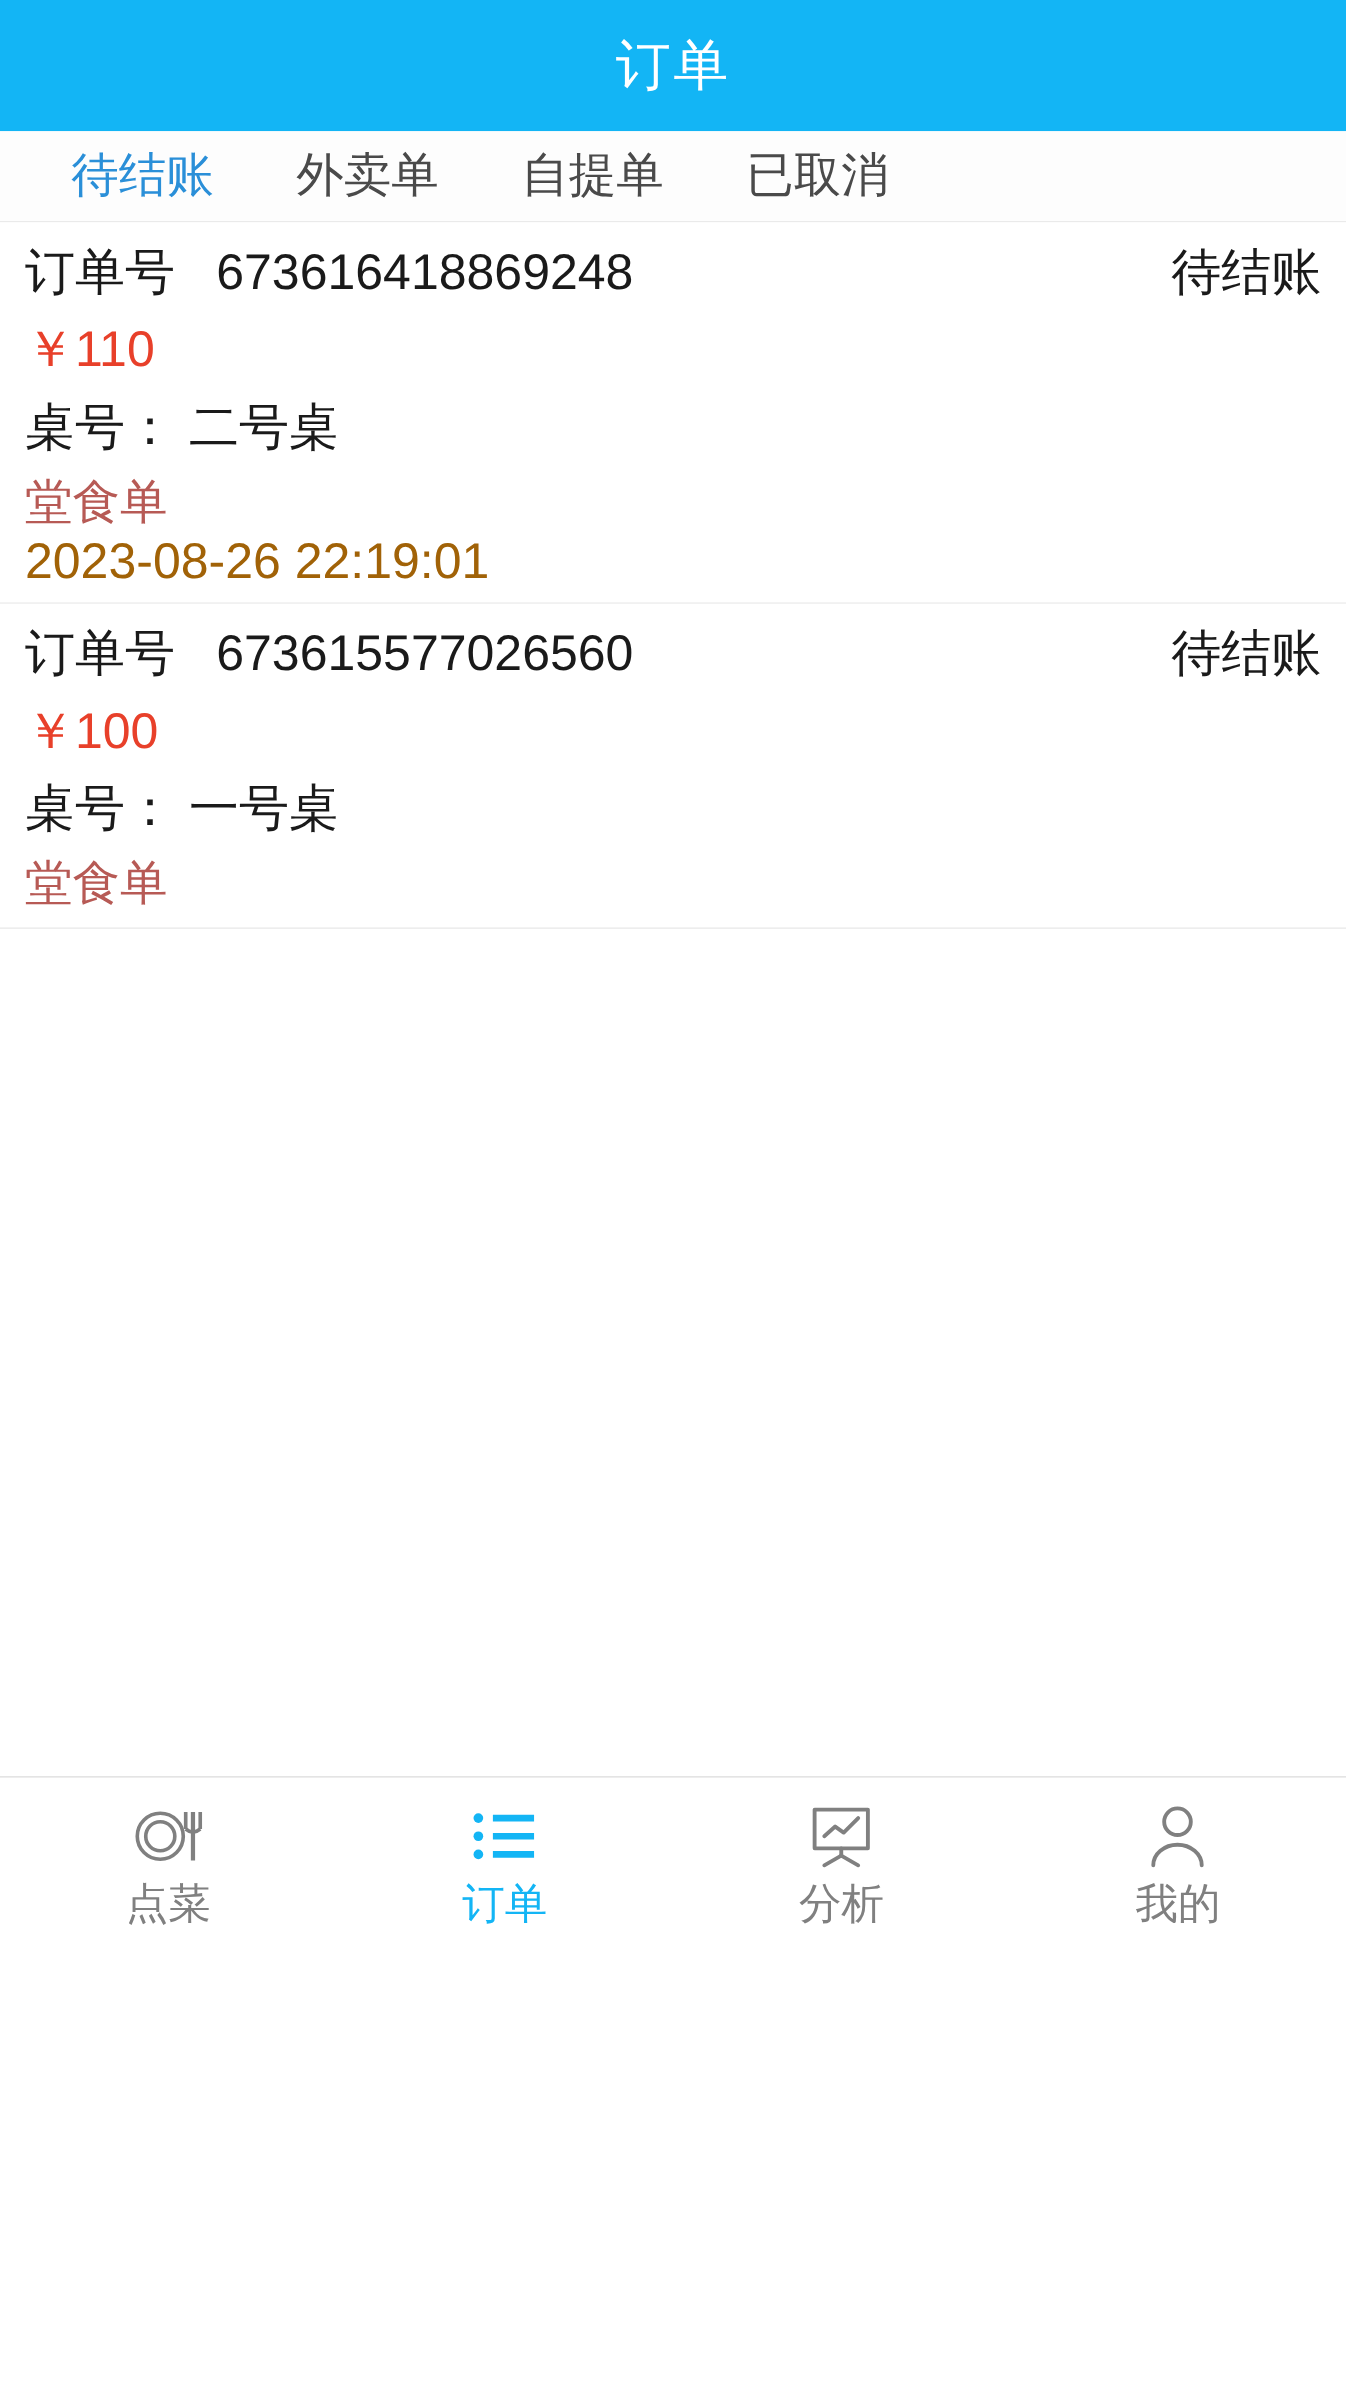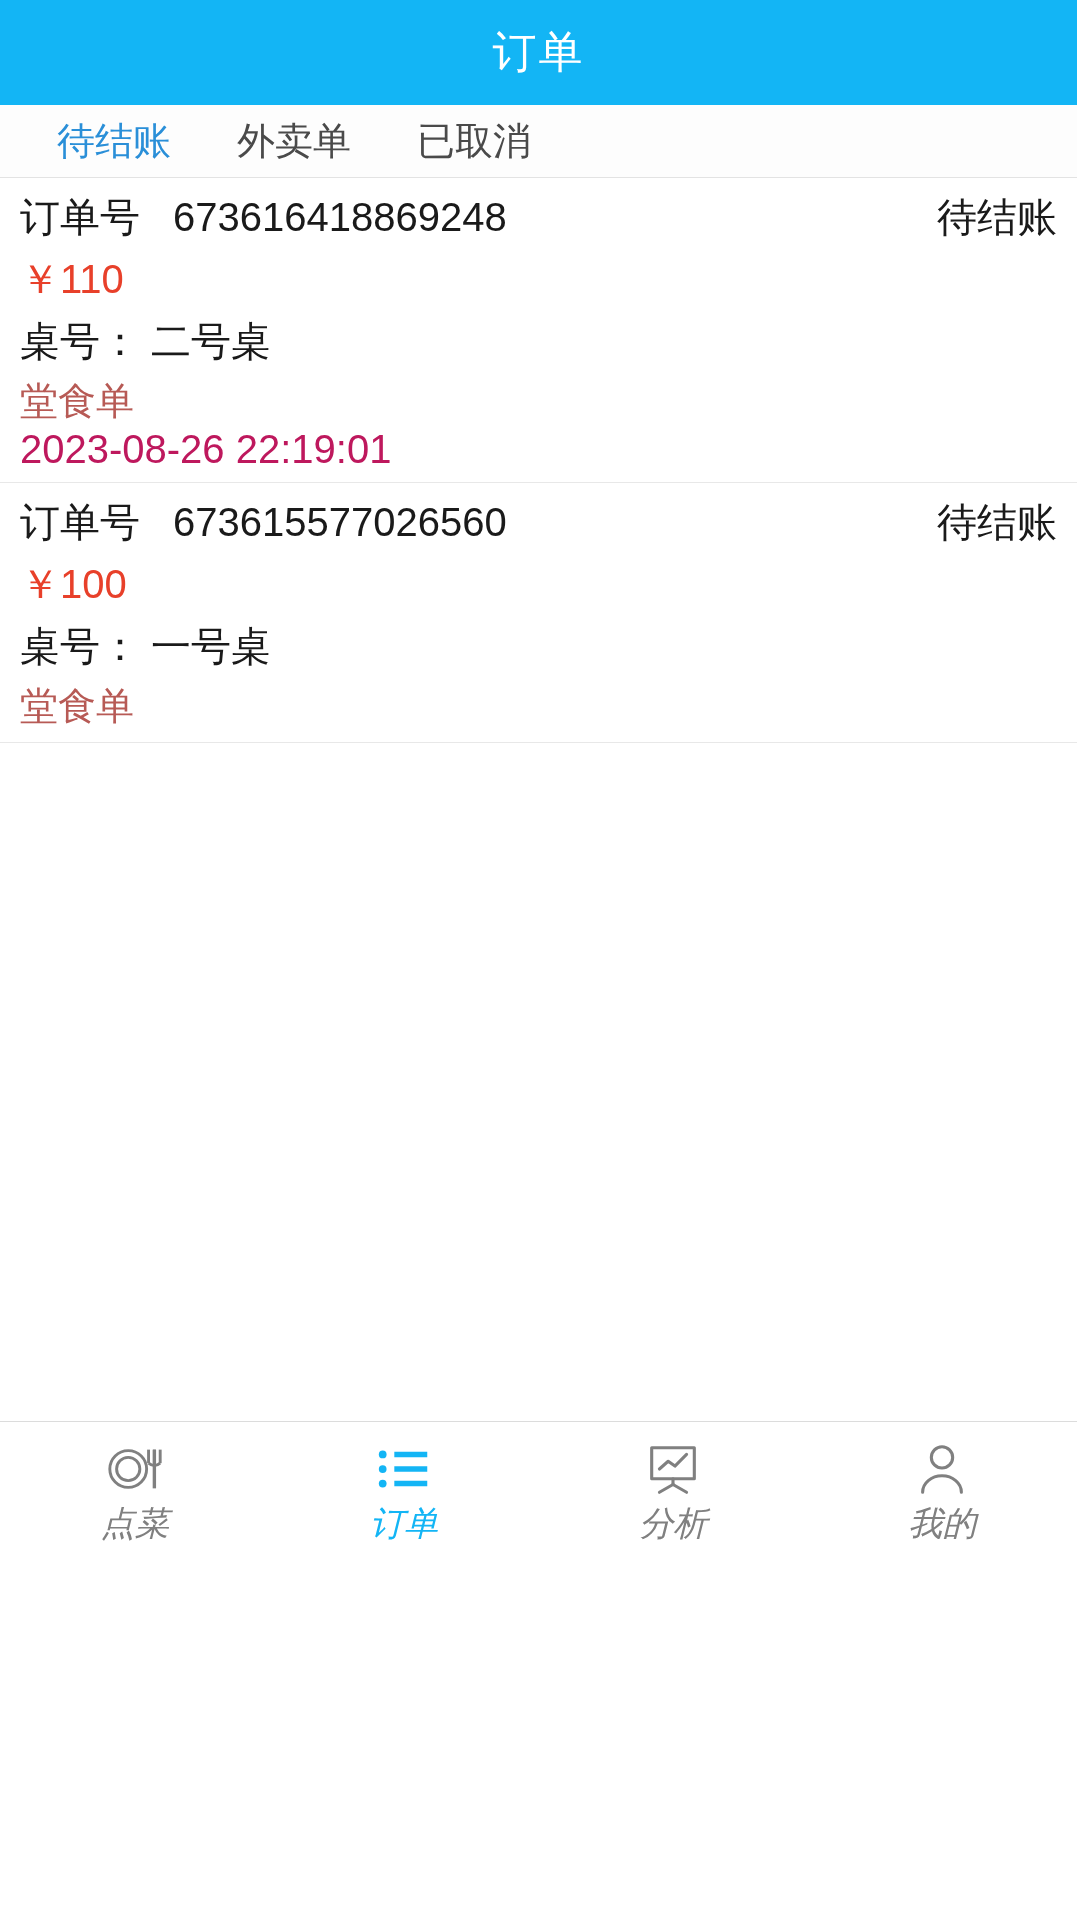--- a/index.html
+++ b/index.html
@@ -78,52 +78,53 @@
   .table-no {
     font-size:40px; color:#1a1a1a;
     margin-top:7px;
   }
   .row-bottom {
     display:flex; align-items:baseline; justify-content:space-between;
     margin-top:7px;
     flex-direction:column;
   }
   .order-type { font-size:38px; color:#b75a55; }
-  .order-time { font-size:40px; color:#be185d; letter-spacing:0px; }
+  .order-time { font-size:40px; color:#a16207; letter-spacing:0px; }
 
   
   .bottom-nav {
     height:135px;
     flex:0 0 auto;
     border-top:1px solid #dcdcdc;
     background:#ffffff;
     display:flex; align-items:stretch;
   }
   .nav-item {
     flex:1 1 0;
     display:flex; flex-direction:column;
     align-items:center; justify-content:center;
     gap:6px;
   }
   .nav-icon { width:62px; height:62px; display:block; }
-  .nav-label { font-size:34px; color:#808080; line-height:1;font-style:italic; }
+  .nav-label { font-size:34px; color:#808080; line-height:1; }
   .nav-item.active .nav-label { color:#13B5F5; }
 </style>
 </head>
 <body>
 
 <div class="phone">
 
   <div class="header">
     <div class="header-title">订单</div>
   </div>
 
   <div class="tabbar">
     <div class="tab active">待结账</div>
     <div class="tab">外卖单</div>
+    <div class="tab">自提单</div>
     <div class="tab">已取消</div>
   </div>
 
   <div class="order-list">
 
     <div class="order-card">
       <div class="row">
         <div class="row-left">
           <span class="lbl-order-no">订单号</span>
           <span class="order-no">673616418869248</span>

